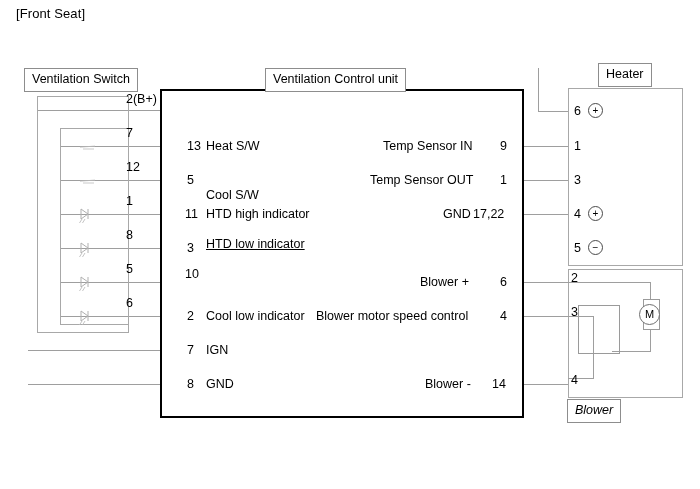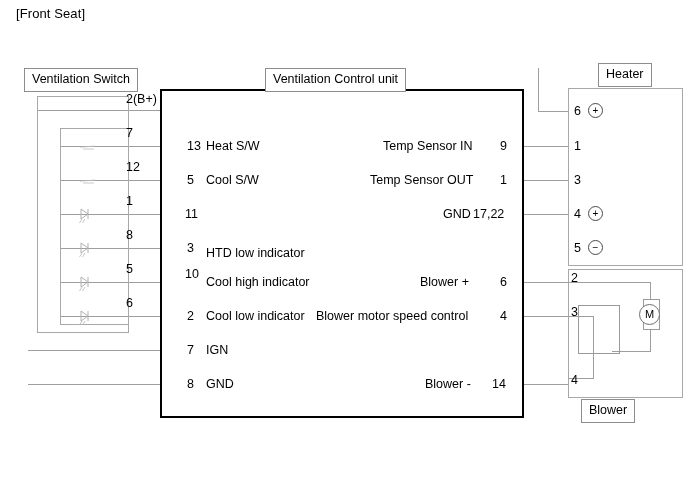--- a/index.html
+++ b/index.html
@@ -204,29 +204,29 @@
   <div class="wire-h" style="left:519px; top:316px; width:49px;"></div>
 
   <div class="wire-h" style="left:519px; top:384px; width:49px;"></div>
 
   <div class="box-thick" style="left:160px; top:89px; width:360px; height:325px;"></div>
 
   <div class="txt" style="left:187px; top:139px;">13</div>
   <div class="txt" style="left:206px; top:139px;">Heat S/W</div>
 
   <div class="txt" style="left:187px; top:173px;">5</div>
-  <div class="txt" style="left:206px; top:173px;text-align:center;">Cool S/W</div>
+  <div class="txt" style="left:206px; top:188px;text-align:center;">Cool S/W</div>
 
   <div class="txt" style="left:185px; top:207px;">11</div>
+  <div class="txt" style="left:206px; top:207px;">HTD high indicator</div>
 
   <div class="txt" style="left:187px; top:241px;">3</div>
-  <div class="txt" style="left:206px; top:246px;">HTD low indicator</div>
+  <div class="txt" style="left:206px; top:237px;text-decoration:underline;">HTD low indicator</div>
 
   <div class="txt" style="left:185px; top:267px;">10</div>
-  <div class="txt" style="left:206px; top:275px;">Cool high indicator</div>
 
   <div class="txt" style="left:187px; top:309px;">2</div>
   <div class="txt" style="left:206px; top:309px;">Cool low indicator</div>
 
   <div class="txt" style="left:187px; top:343px;">7</div>
   <div class="txt" style="left:206px; top:343px;">IGN</div>
 
   <div class="txt" style="left:187px; top:377px;">8</div>
   <div class="txt" style="left:206px; top:377px;">GND</div>
 
@@ -286,15 +286,15 @@
   <div class="txt" style="left:571px; top:271px;">2</div>
   <div class="txt" style="left:571px; top:305px;">3</div>
   <div class="txt" style="left:571px; top:373px;">4</div>
 
   <div class="caption" style="left:24px; top:68px;">Ventilation Switch</div>
 
   <div class="caption" style="left:265px; top:68px;">Ventilation Control unit</div>
 
   <div class="caption" style="left:598px; top:63px;">Heater</div>
 
-  <div class="caption" style="left:581px; top:399px;">Blower</div>
+  <div class="caption" style="left:567px; top:399px;font-style:italic;">Blower</div>
 
 </div>
 
 </body></html>

